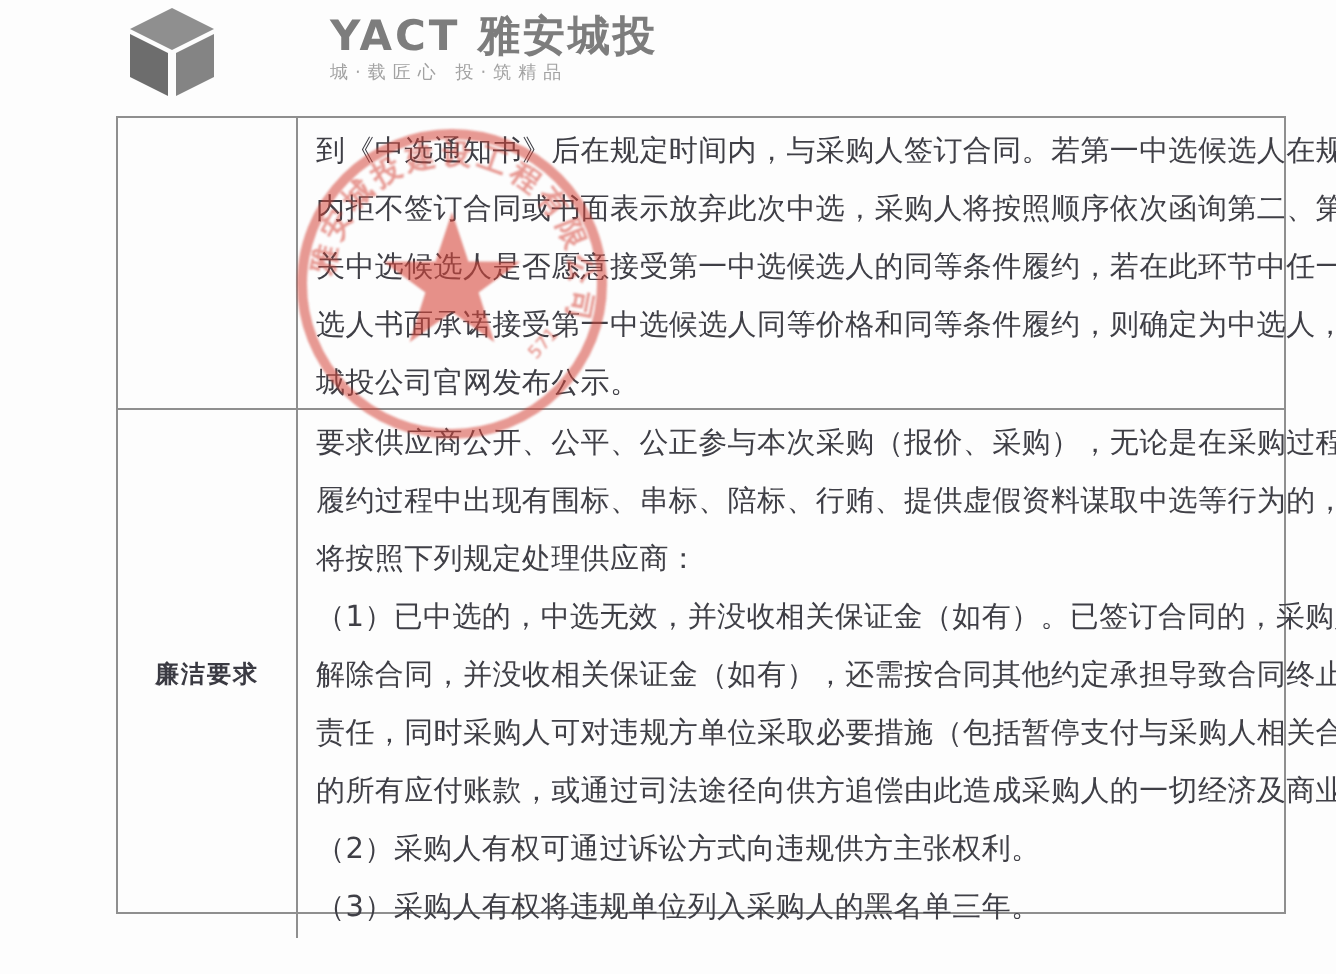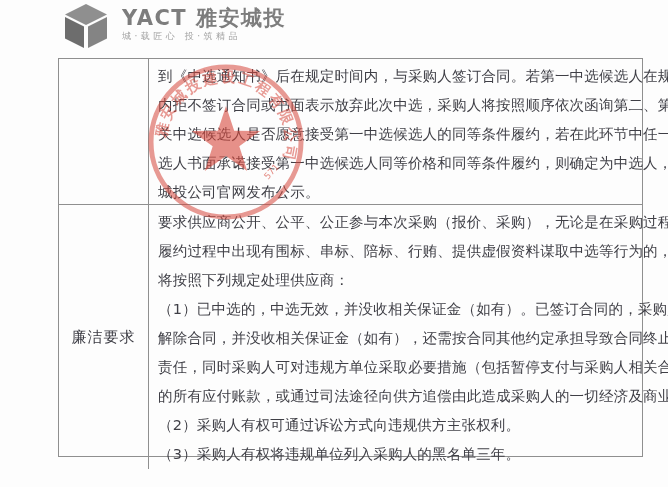--- a/index.html
+++ b/index.html
@@ -6,21 +6,21 @@
   body{
     width:668px;height:487px;
     background:#fdfdfd;
     font-family:"DejaVu Sans","Liberation Sans",sans-serif;
     position:relative;
     overflow:hidden;
   }
   .page{position:absolute;inset:0;background:#fdfdfd;}
 
   
-  .logo{position:absolute;left:62px;top:3px;display:flex;align-items:flex-start;}
+  .logo{position:absolute;left:62px;top:3px;display:flex;align-items:flex-start;gap:43px;}
   .cube{width:48px;height:46px;display:block;}
   .logo-text{margin-left:12px;padding-top:3px;}
   .brand{
     font-size:21px;font-weight:bold;color:#7d7d7d;
     letter-spacing:1.5px;line-height:24px;white-space:nowrap;
   }
   .tagline{
     margin-top:0;font-size:9px;color:#a2a2a2;
     letter-spacing:3.5px;white-space:nowrap;
   }
@@ -34,21 +34,21 @@
     background:transparent;
   }
   .t-row{display:flex;width:100%;}
   .t-row.row1{height:145px;border-bottom:1px solid #8f8f8f;}
   .t-row.row2{flex:1;}
   .label-cell{
     width:89px;min-width:89px;border-right:1px solid #8f8f8f;
     display:flex;align-items:center;justify-content:center;
   }
   .label-cell .label-text{
-    font-size:15px;font-weight:400;letter-spacing:1px;color:#3a3a42;
+    font-size:12px;font-weight:700;letter-spacing:1px;color:#3a3a42;
   }
   .content-cell{
     flex:1;padding:3px 8px 0 9px;
   }
   .content-cell p{
     margin:0;font-size:14.5px;line-height:29px;
     color:#3f3f46;letter-spacing:0.2px;
     white-space:nowrap;
   }
 

